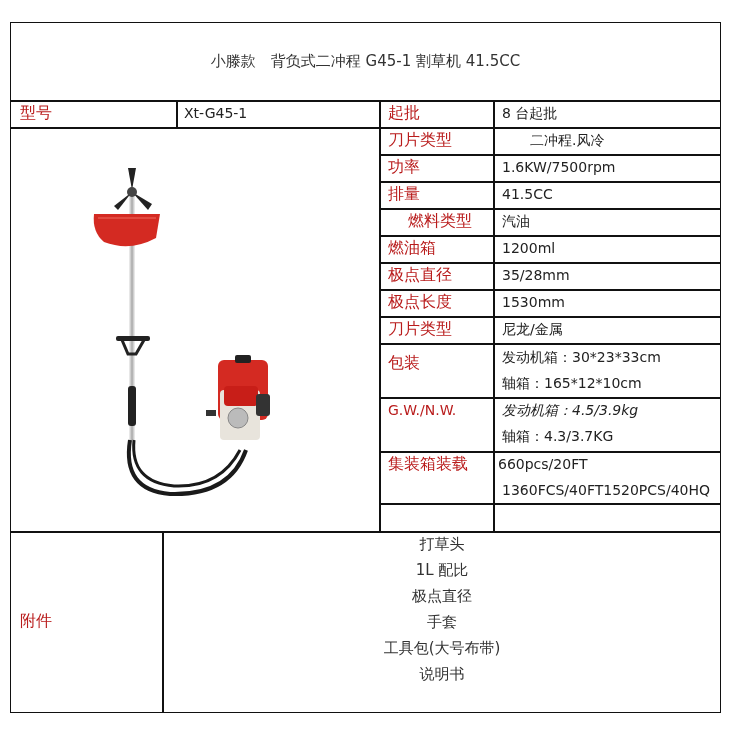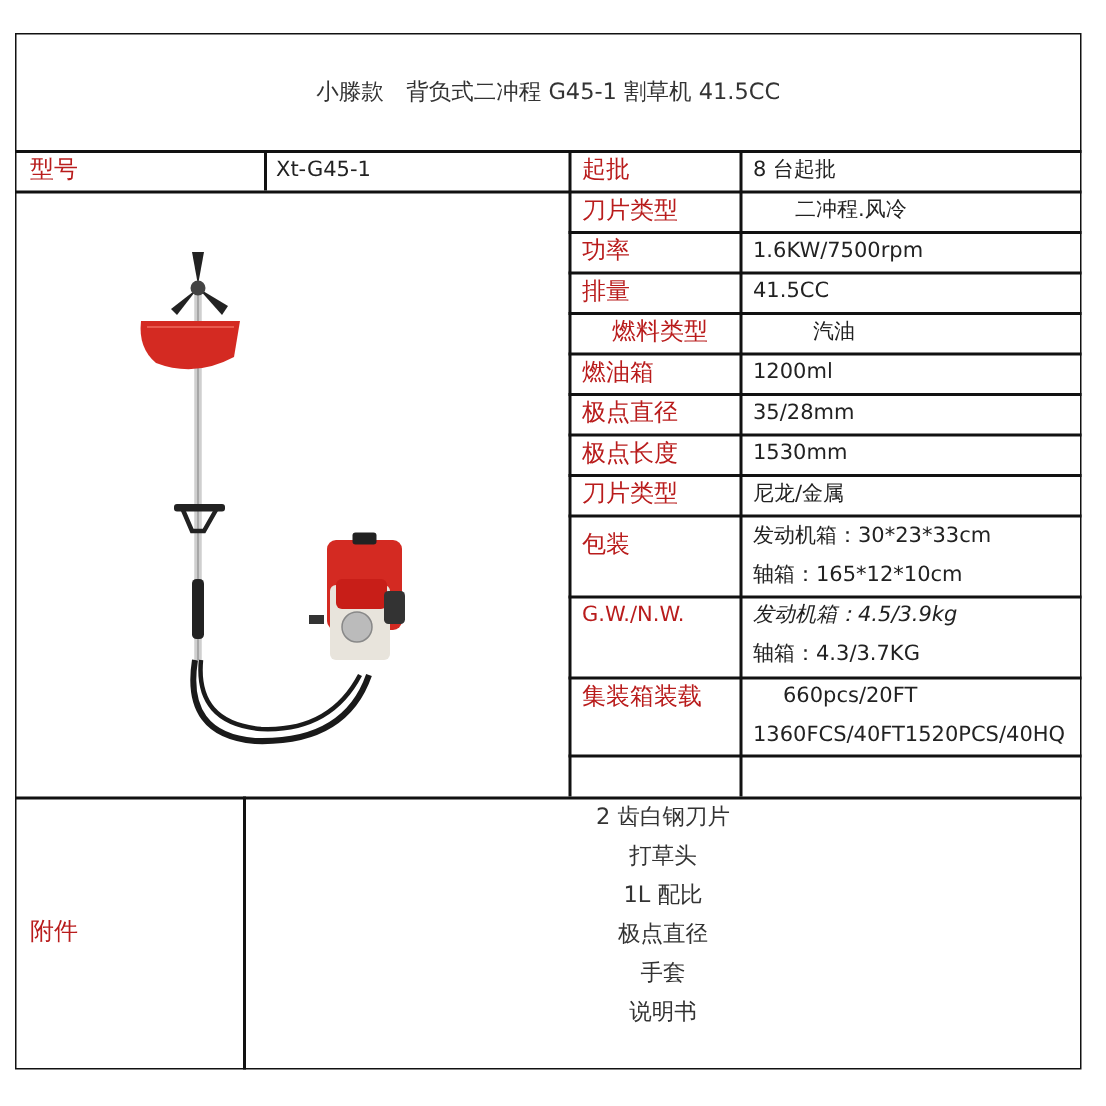--- a/index.html
+++ b/index.html
@@ -55,21 +55,21 @@
 <div class="cell lbl" style="left:388px;top:127px;">刀片类型</div>
 <div class="cell val" style="left:502px;top:127px;margin-left:28px;">二冲程.风冷</div>
 
 <div class="cell lbl" style="left:388px;top:154px;">功率</div>
 <div class="cell val" style="left:502px;top:154px;">1.6KW/7500rpm</div>
 
 <div class="cell lbl" style="left:388px;top:181px;">排量</div>
 <div class="cell val" style="left:502px;top:181px;">41.5CC</div>
 
 <div class="cell lbl" style="left:408px;top:208px;">燃料类型</div>
-<div class="cell val" style="left:502px;top:208px;margin-left:40px;">汽油</div>
+<div class="cell val" style="left:502px;top:208px;">汽油</div>
 
 <div class="cell lbl" style="left:388px;top:235px;">燃油箱</div>
 <div class="cell val" style="left:502px;top:235px;">1200ml</div>
 
 <div class="cell lbl" style="left:388px;top:262px;">极点直径</div>
 <div class="cell val" style="left:502px;top:262px;">35/28mm</div>
 
 <div class="cell lbl" style="left:388px;top:289px;">极点长度</div>
 <div class="cell val" style="left:502px;top:289px;">1530mm</div>
 
@@ -78,21 +78,21 @@
 
 <div class="cell lbl" style="left:388px;top:350px;">包装</div>
 <div class="cell val" style="left:502px;top:344px;">发动机箱：30*23*33cm</div>
 <div class="cell val" style="left:502px;top:370px;">轴箱：165*12*10cm</div>
 
 <div class="cell lbl" style="left:388px;top:397px;font-size:14px;">G.W./N.W.</div>
 <div class="cell val" style="left:502px;top:397px;font-style:italic;">发动机箱：4.5/3.9kg</div>
 <div class="cell val" style="left:502px;top:423px;">轴箱：4.3/3.7KG</div>
 
 <div class="cell lbl" style="left:388px;top:451px;">集装箱装载</div>
-<div class="cell val" style="left:522px;top:451px;">660pcs/20FT</div>
+<div class="cell val" style="left:498px;top:451px;">660pcs/20FT</div>
 <div class="cell val" style="left:502px;top:477px;">1360FCS/40FT1520PCS/40HQ</div>
 
 <div class="product">
   <svg width="220" height="360" viewBox="0 0 220 360" xmlns="http://www.w3.org/2000/svg">
 
     <line x1="62" y1="42" x2="62" y2="290" stroke="#cfcfcf" stroke-width="5"></line>
     <line x1="62" y1="42" x2="62" y2="290" stroke="#9a9a9a" stroke-width="1"></line>
 
     <path d="M62 40 L58 18 L66 18 Z" fill="#222"></path>
     <path d="M62 42 L44 56 L48 60 Z" fill="#222"></path>
@@ -115,19 +115,19 @@
     <rect x="150" y="240" width="40" height="50" rx="4" fill="#e8e4dc"></rect>
     <rect x="154" y="236" width="34" height="20" rx="4" fill="#c81e18"></rect>
     <circle cx="168" cy="268" r="10" fill="#bbb" stroke="#888"></circle>
     <rect x="186" y="244" width="14" height="22" rx="3" fill="#333"></rect>
     <rect x="136" y="260" width="10" height="6" fill="#333"></rect>
   </svg>
 </div>
 
 <div class="cell lbl" style="left:20px;top:608px;">附件</div>
 <div class="accessories">
-  <div class="acc">2 齿白钢刀片</div>
   <div class="acc">打草头</div>
   <div class="acc">1L 配比</div>
   <div class="acc">极点直径</div>
   <div class="acc">手套</div>
+  <div class="acc">工具包(大号布带)</div>
   <div class="acc">说明书</div>
 </div>
 
 </body></html>

